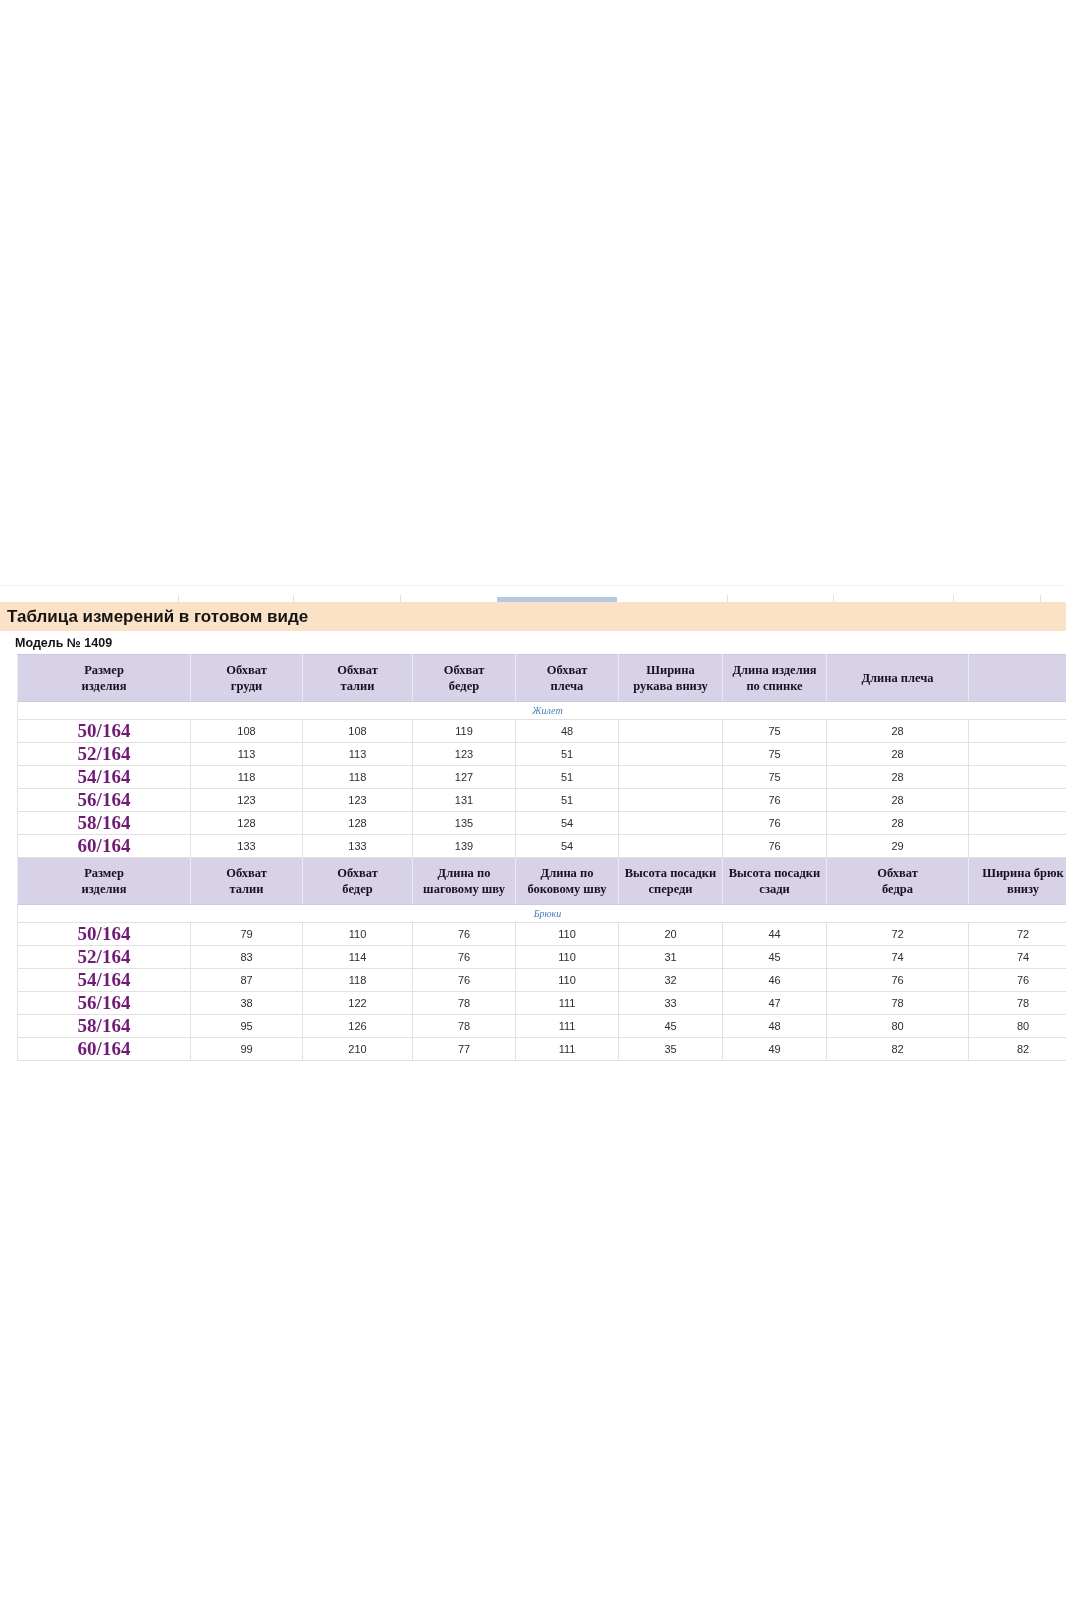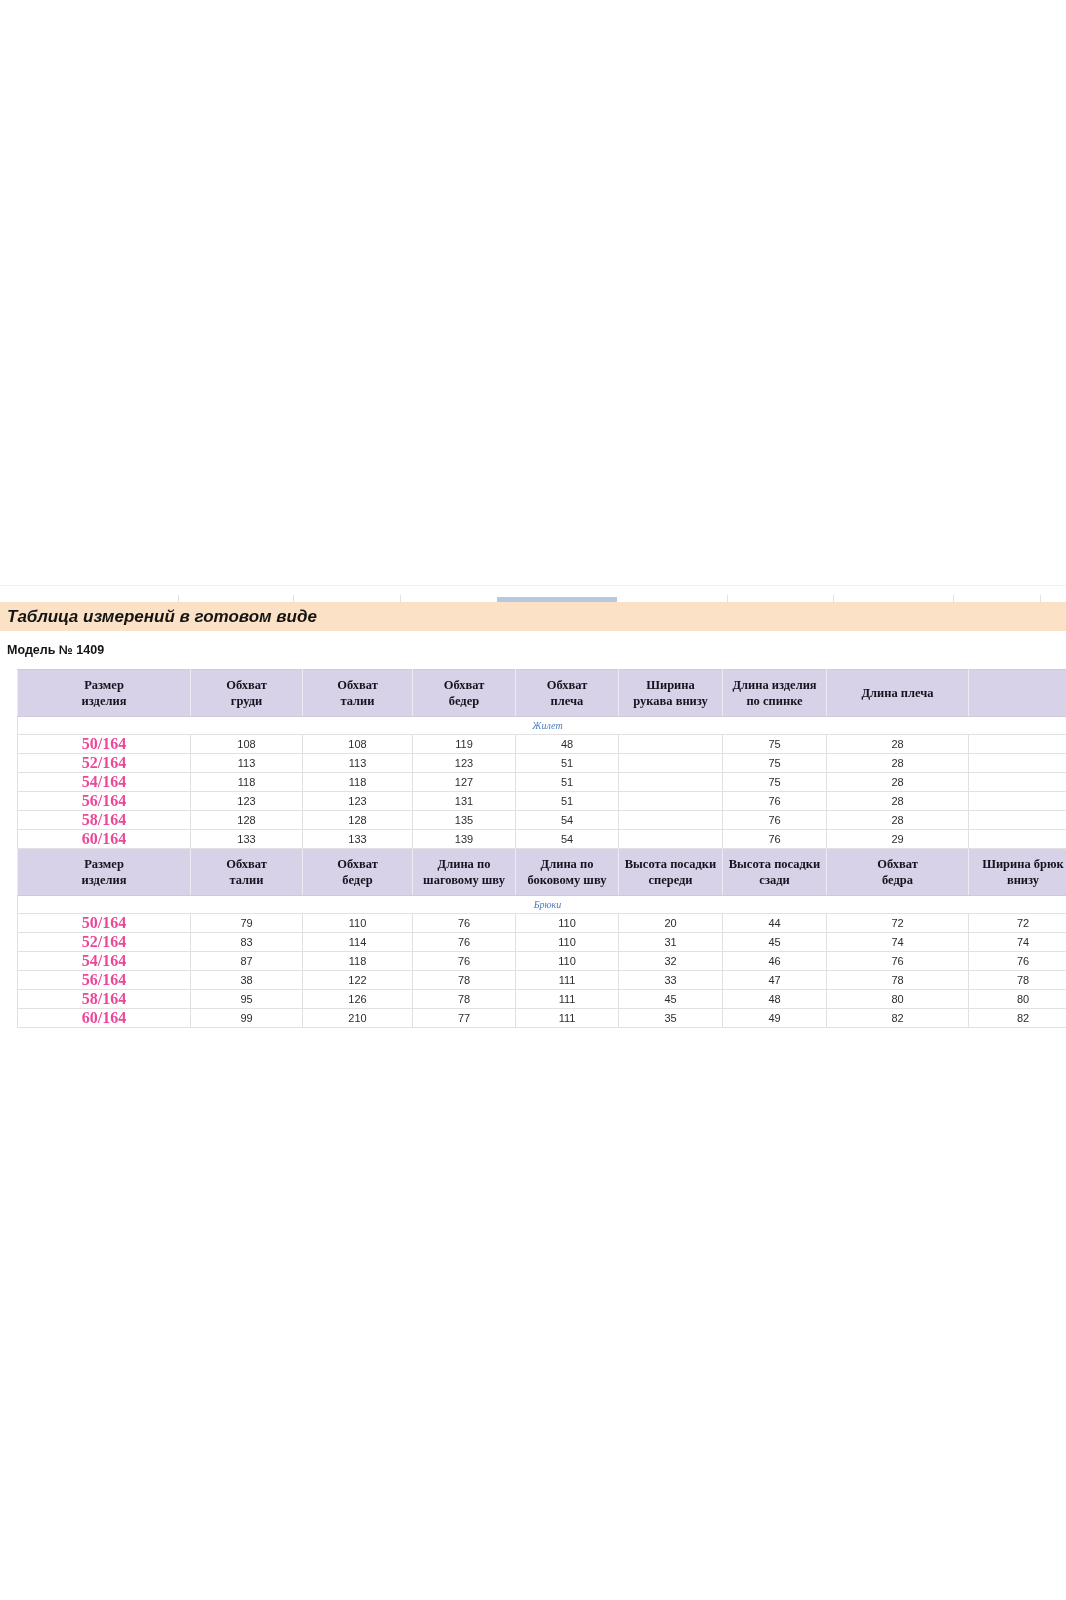--- a/index.html
+++ b/index.html
@@ -15,25 +15,24 @@
   
   .grid-strip { position: relative; height: 16px; border-top: 1px solid #f2f2f2; }
   .grid-strip .stub { position: absolute; bottom: 0; width: 1px; height: 7px; background: #e6e2da; }
   .grid-strip .blue-cell { position: absolute; bottom: 0; left: 497px; width: 120px; height: 5px; background: #b8c8df; }
 
   .title-bar {
     height: 29px; line-height: 29px;
     background: #fbe2c6;
     font-weight: bold; font-size: 17px;
     padding-left: 7px;
-    font-style: italic;
   }
   .model-row {
-    height: 38px; display: flex; align-items: center;
-    padding-left: 7px;
+    height: 23px; display: flex; align-items: center;
+    padding-left: 15px;
     font-weight: bold; font-size: 12.5px;
   }
 
   table.sheet {
     border-collapse: collapse; table-layout: fixed;
     width: 1060px; margin-left: 17px;
     background: #ffffff;
     padding-left: 28px;
   }
   table.sheet th {
@@ -52,21 +51,21 @@
   }
   table.sheet td {
     height: 17px;
     border: 1px solid #e1e1e1;
     text-align: center; vertical-align: middle;
     padding: 0 2px;
     overflow: hidden;
   }
   td.size-cell {
     font-family: "Liberation Serif", serif;
-    font-weight: bold; font-size: 16px; color: #ec4899;
+    font-weight: bold; font-size: 19px; color: #701a75;
   }
   td.value-cell { font-size: 11px; color: #2d2d2d; }
   td.section-cell {
     font-family: "Liberation Serif", serif;
     font-style: italic;
     font-size: 10px;
     color: #4a7dbd;
     text-align: left; padding-left: 5px;
   }
 </style>

